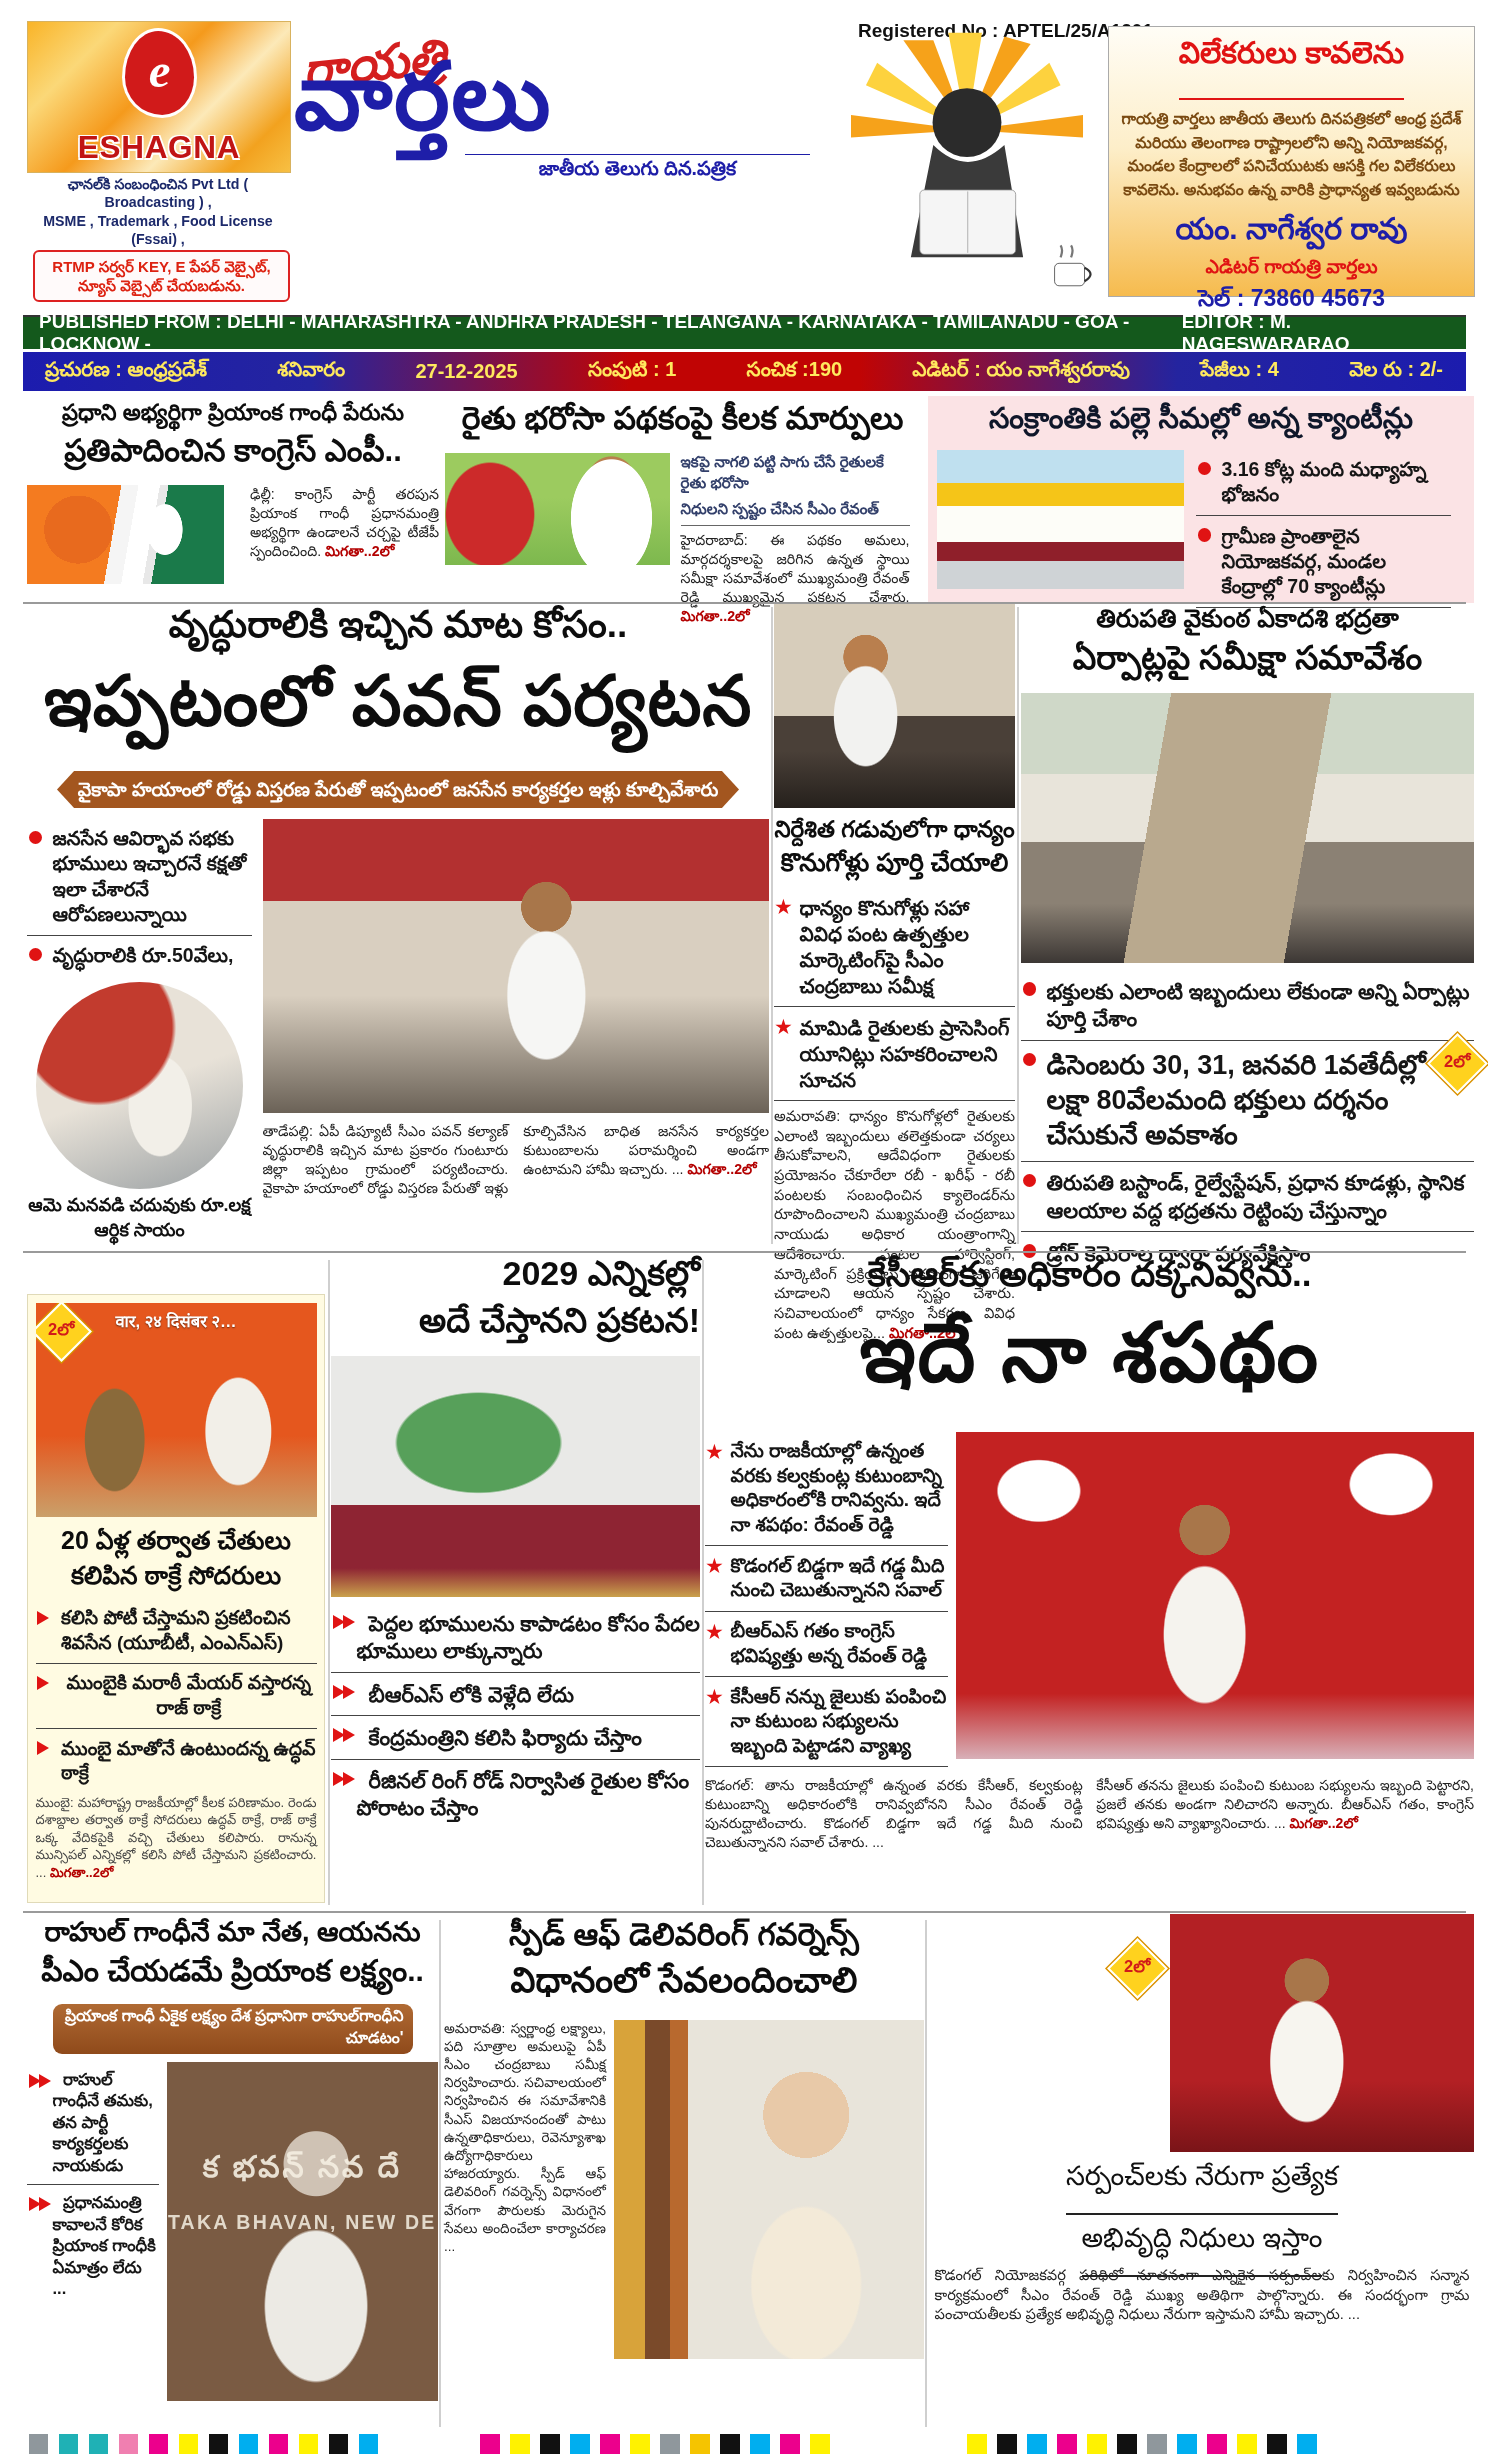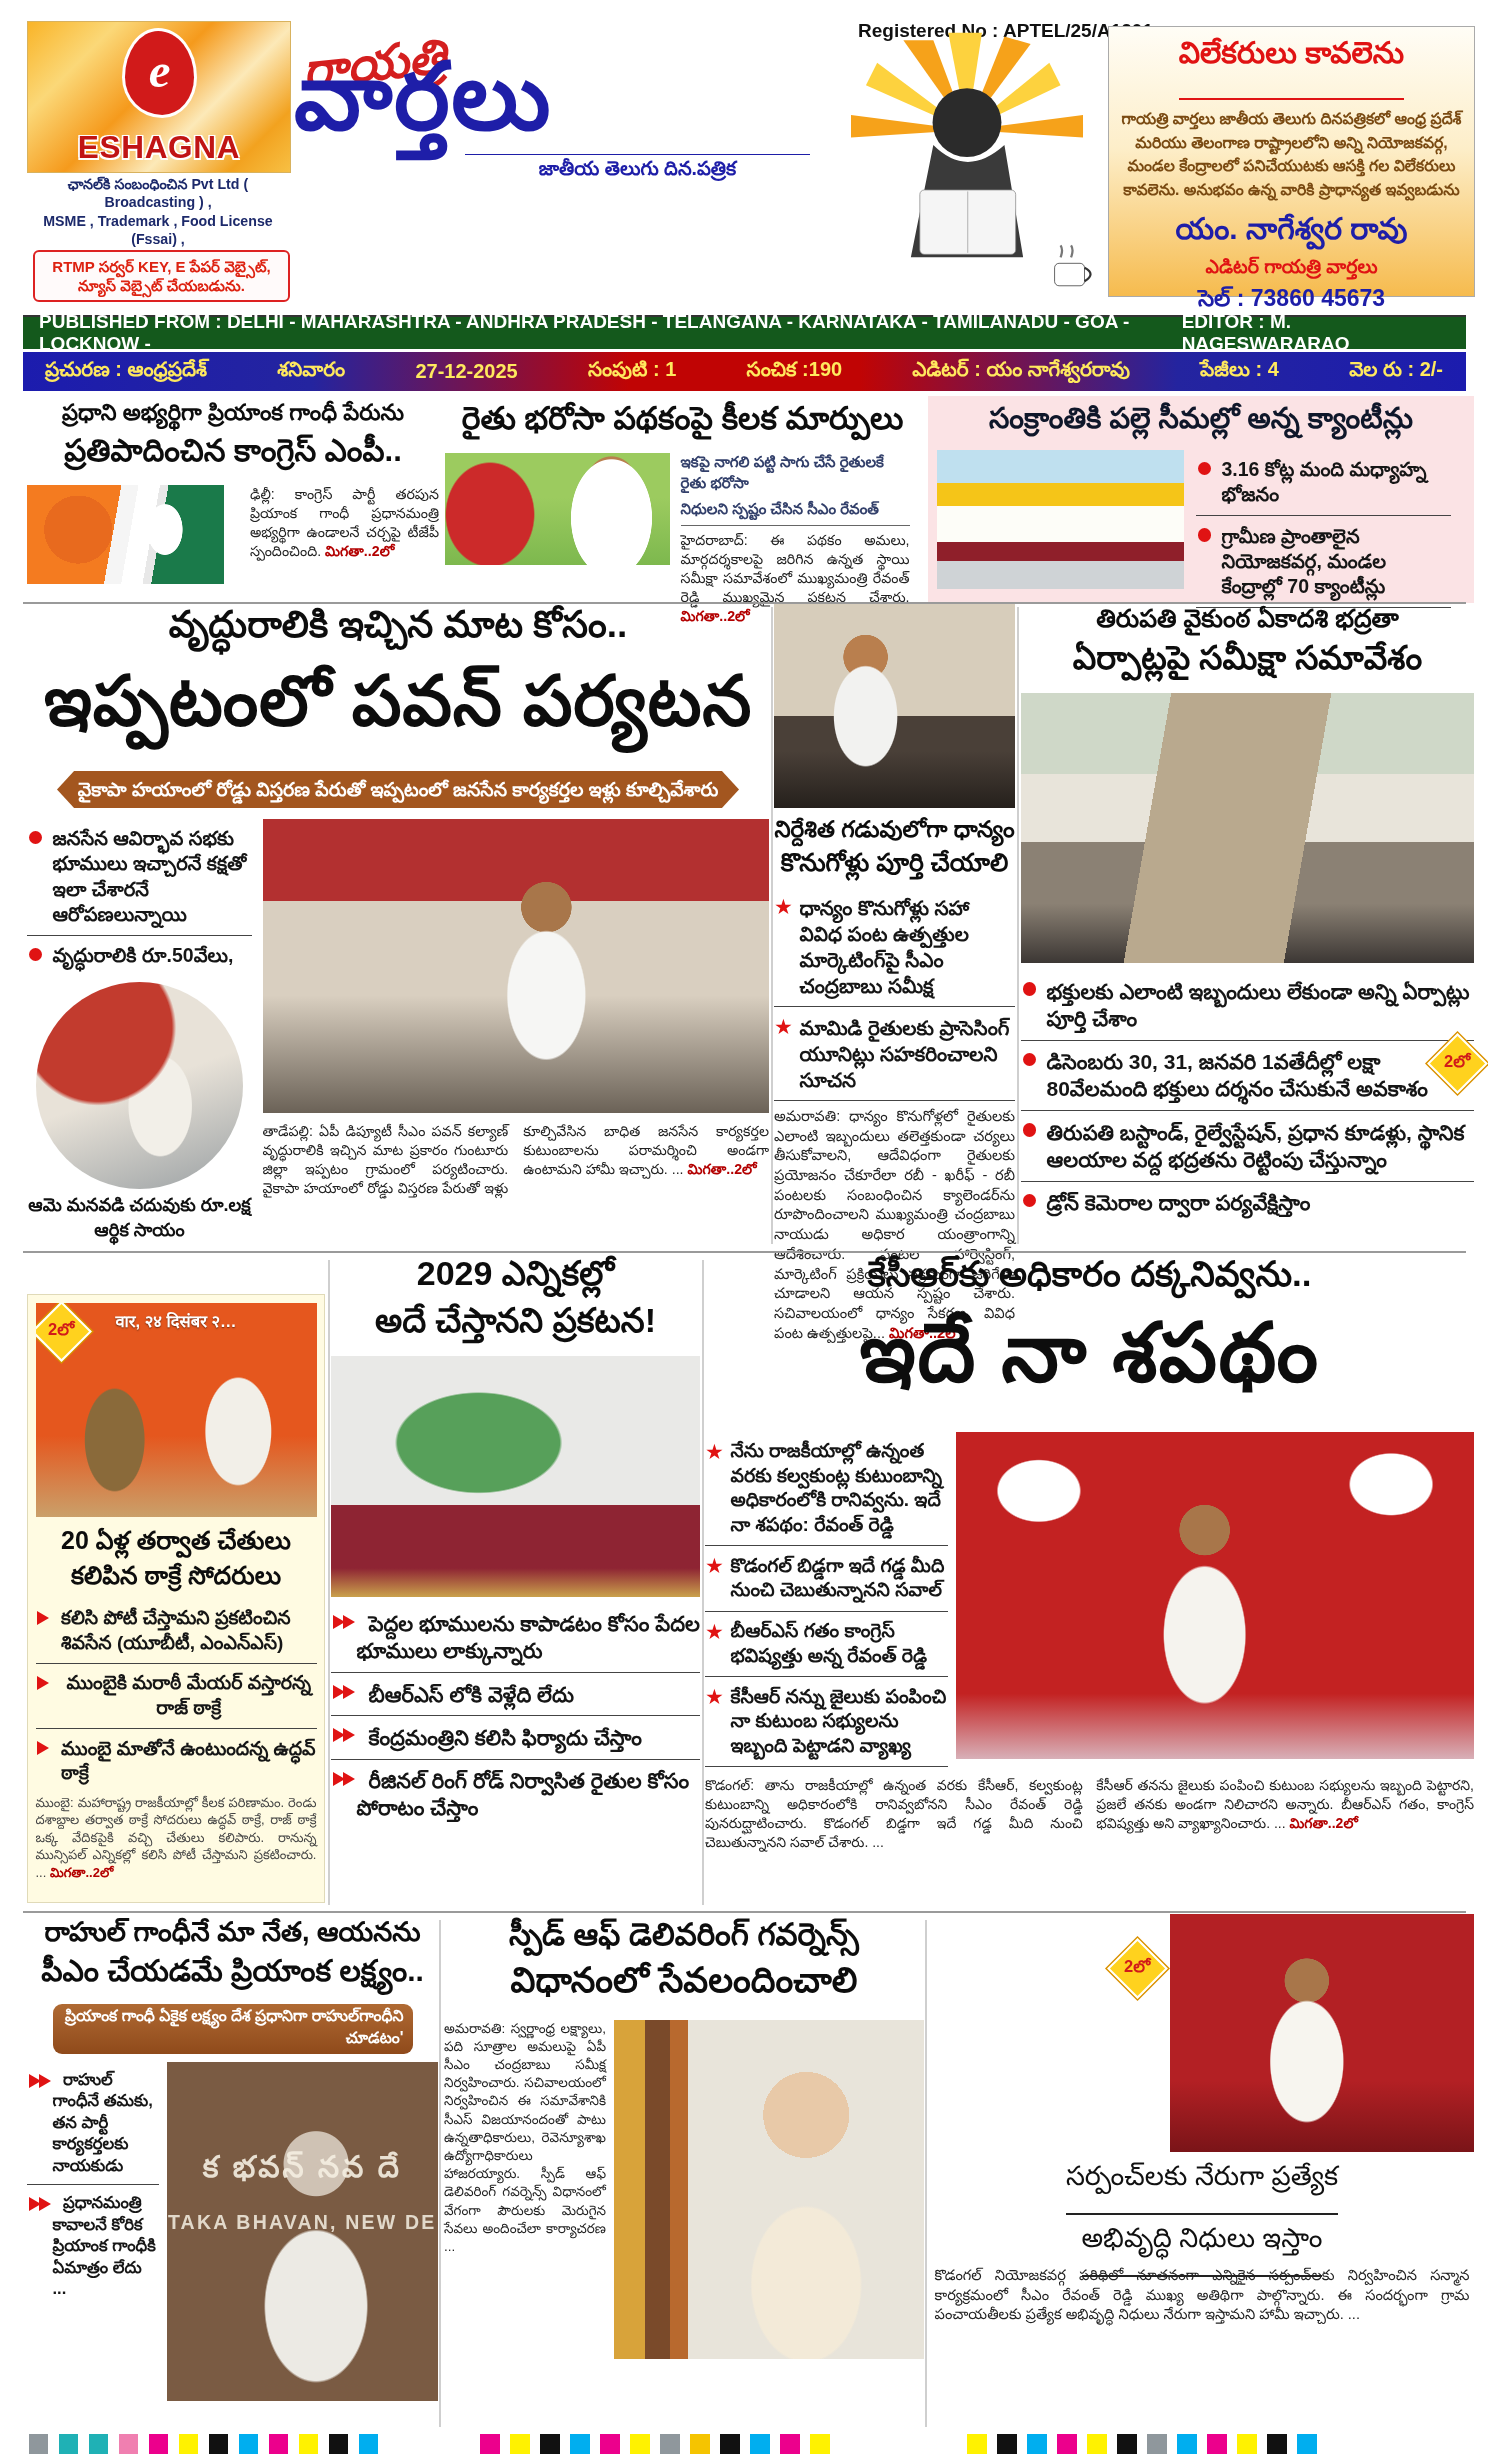--- a/index.html
+++ b/index.html
@@ -120,21 +120,21 @@
   .thack-card{left:27px;top:1294px;width:298px;height:609px;background:#fffbe2;
     border:0.7px solid #e0dab8;box-sizing:border-box;padding:7.5px;}
   .photo-thackeray{width:100%;height:214px;background:
     radial-gradient(ellipse 49px 84px at 28% 64%,#8a6a3a 0 60%,transparent 62%),
     radial-gradient(ellipse 54px 88px at 72% 60%,#f2efe8 0 60%,transparent 62%),
     linear-gradient(180deg,#e5571e 0 62%,#caa06a 100%);}
   .ov-top{position:absolute;left:0;right:0;top:6px;text-align:center;color:#fff;
     font-weight:bold;font-size:16.5px;text-shadow:0 0.7px 1.5px #0008;}
 
   .y2029-card{left:331px;top:1254px;width:369px;height:657px;}
-  .y2029-h{font-size:34px;}
+  .y2029-h{font-size:34px;text-align:right;}
   .photo-2029{width:100%;height:241px;margin-top:7.5px;background:
     radial-gradient(ellipse 135px 82px at 40% 36%,#57a05a 0 60%,transparent 62%),
     linear-gradient(180deg,#e9e9e7 0 62%,#8e2433 62% 88%,#caa14c 100%);}
 
   .rev-zone{left:705px;top:1254px;width:769px;height:657px;}
   .rev-kicker{font-size:35px;}
   .rev-head{font-size:82px;letter-spacing:1.5px;margin-top:3px;}
   .photo-revanth{height:327px;background:
     radial-gradient(ellipse 67px 112px at 48% 62%,#f5f3ee 0 60%,transparent 62%),
     radial-gradient(circle 25.5px at 48% 30%,#a8764a 0 25px,transparent 25.5px),
@@ -332,21 +332,21 @@
   </div>
 
   <div class="vline" style="left:1017px;top:607px;height:637px;"></div>
 
   <div class="abs tiru-col">
     <div class="ctr hl tiru-h1">తిరుపతి వైకుంఠ ఏకాదశి భద్రతా</div>
     <div class="ctr hl tiru-h2">ఏర్పాట్లపై సమీక్షా సమావేశం</div>
     <div class="photo photo-tirupati"></div>
     <ul class="blt" style="margin-top:7.5px;position:relative;">
       <li class="rule" style="font-size:21px;"><span class="dot"></span><span>భక్తులకు ఎలాంటి ఇబ్బందులు లేకుండా అన్ని ఏర్పాట్లు పూర్తి చేశాం</span></li>
-      <li class="rule" style="font-size:21px;"><span class="dot"></span><span>డిసెంబరు 30, 31, జనవరి 1వతేదీల్లో లక్షా 80వేలమంది భక్తులు దర్శనం చేసుకునే అవకాశం</span></li>
+      <li class="rule" style="font-size:27px;"><span class="dot"></span><span>డిసెంబరు 30, 31, జనవరి 1వతేదీల్లో లక్షా 80వేలమంది భక్తులు దర్శనం చేసుకునే అవకాశం</span></li>
       <li class="rule" style="font-size:21px;"><span class="dot"></span><span>తిరుపతి బస్టాండ్, రైల్వేస్టేషన్, ప్రధాన కూడళ్లు, స్థానిక ఆలయాల వద్ద భద్రతను రెట్టింపు చేస్తున్నాం</span></li>
       <li style="font-size:21px;"><span class="dot"></span><span>డ్రోన్ కెమెరాల ద్వారా పర్యవేక్షిస్తాం</span></li>
       <div class="badge2" style="right:-4.5px;top:72px;">
           <span>2లో</span>
         </div>
     </ul>
   </div>
 
   <div class="hline" style="left:22.5px;top:1251px;width:1443px;"></div>
 

